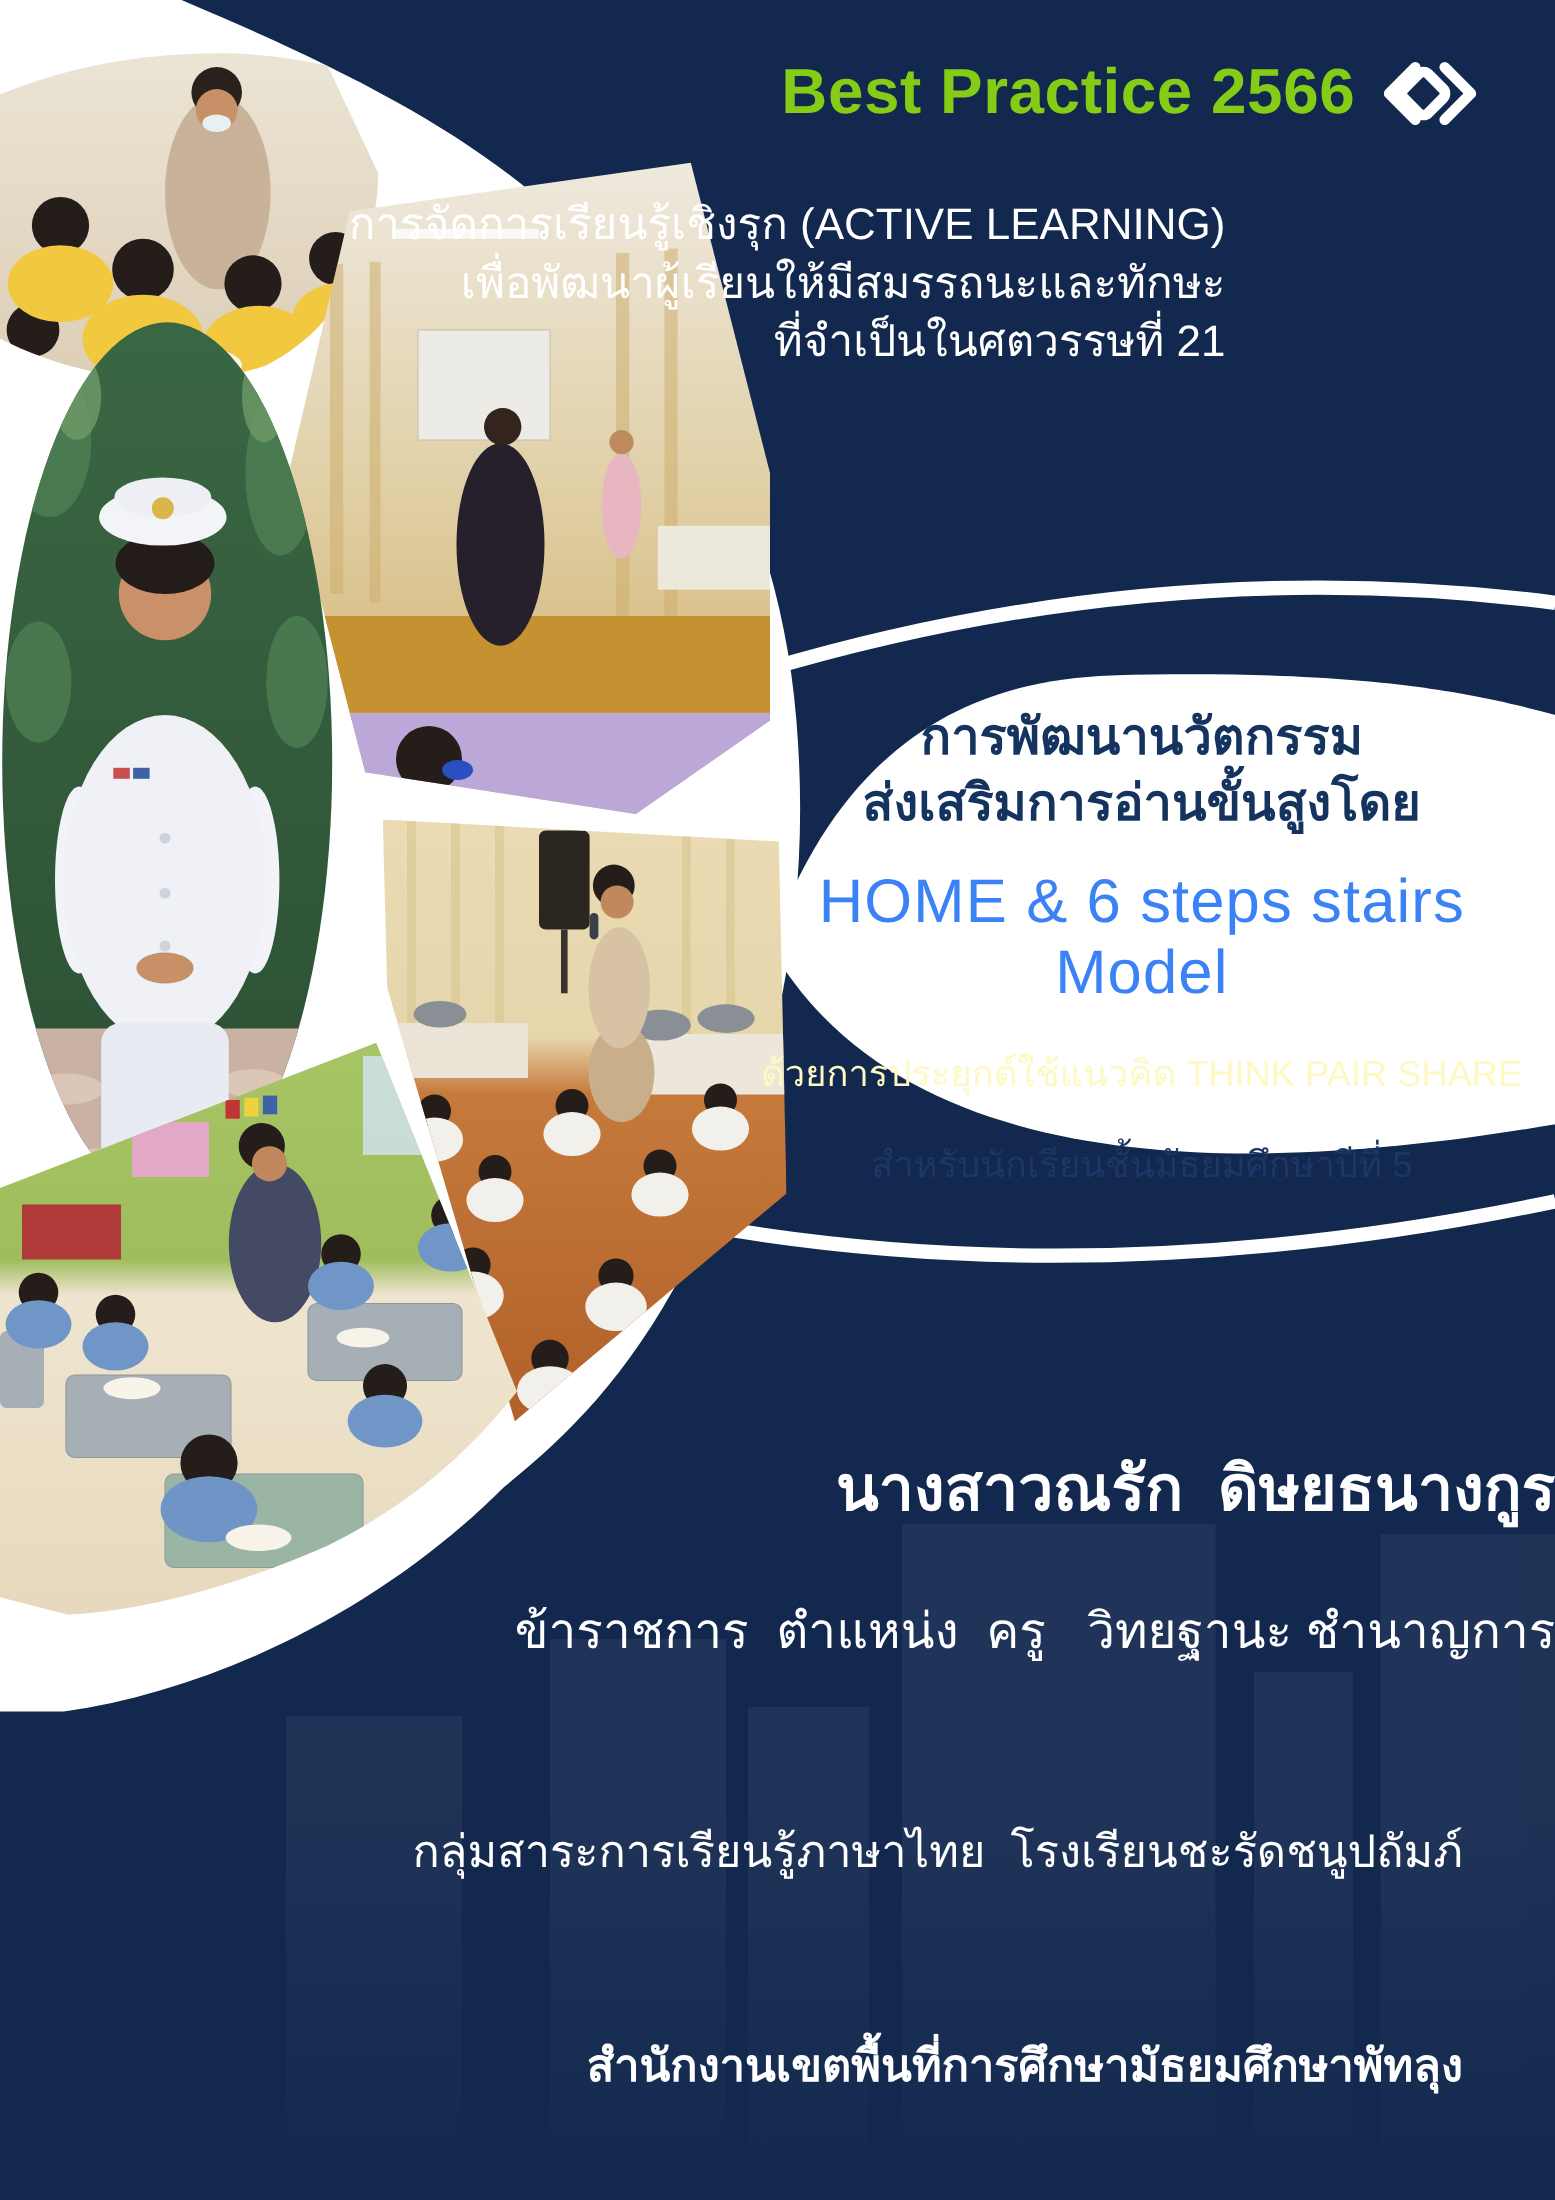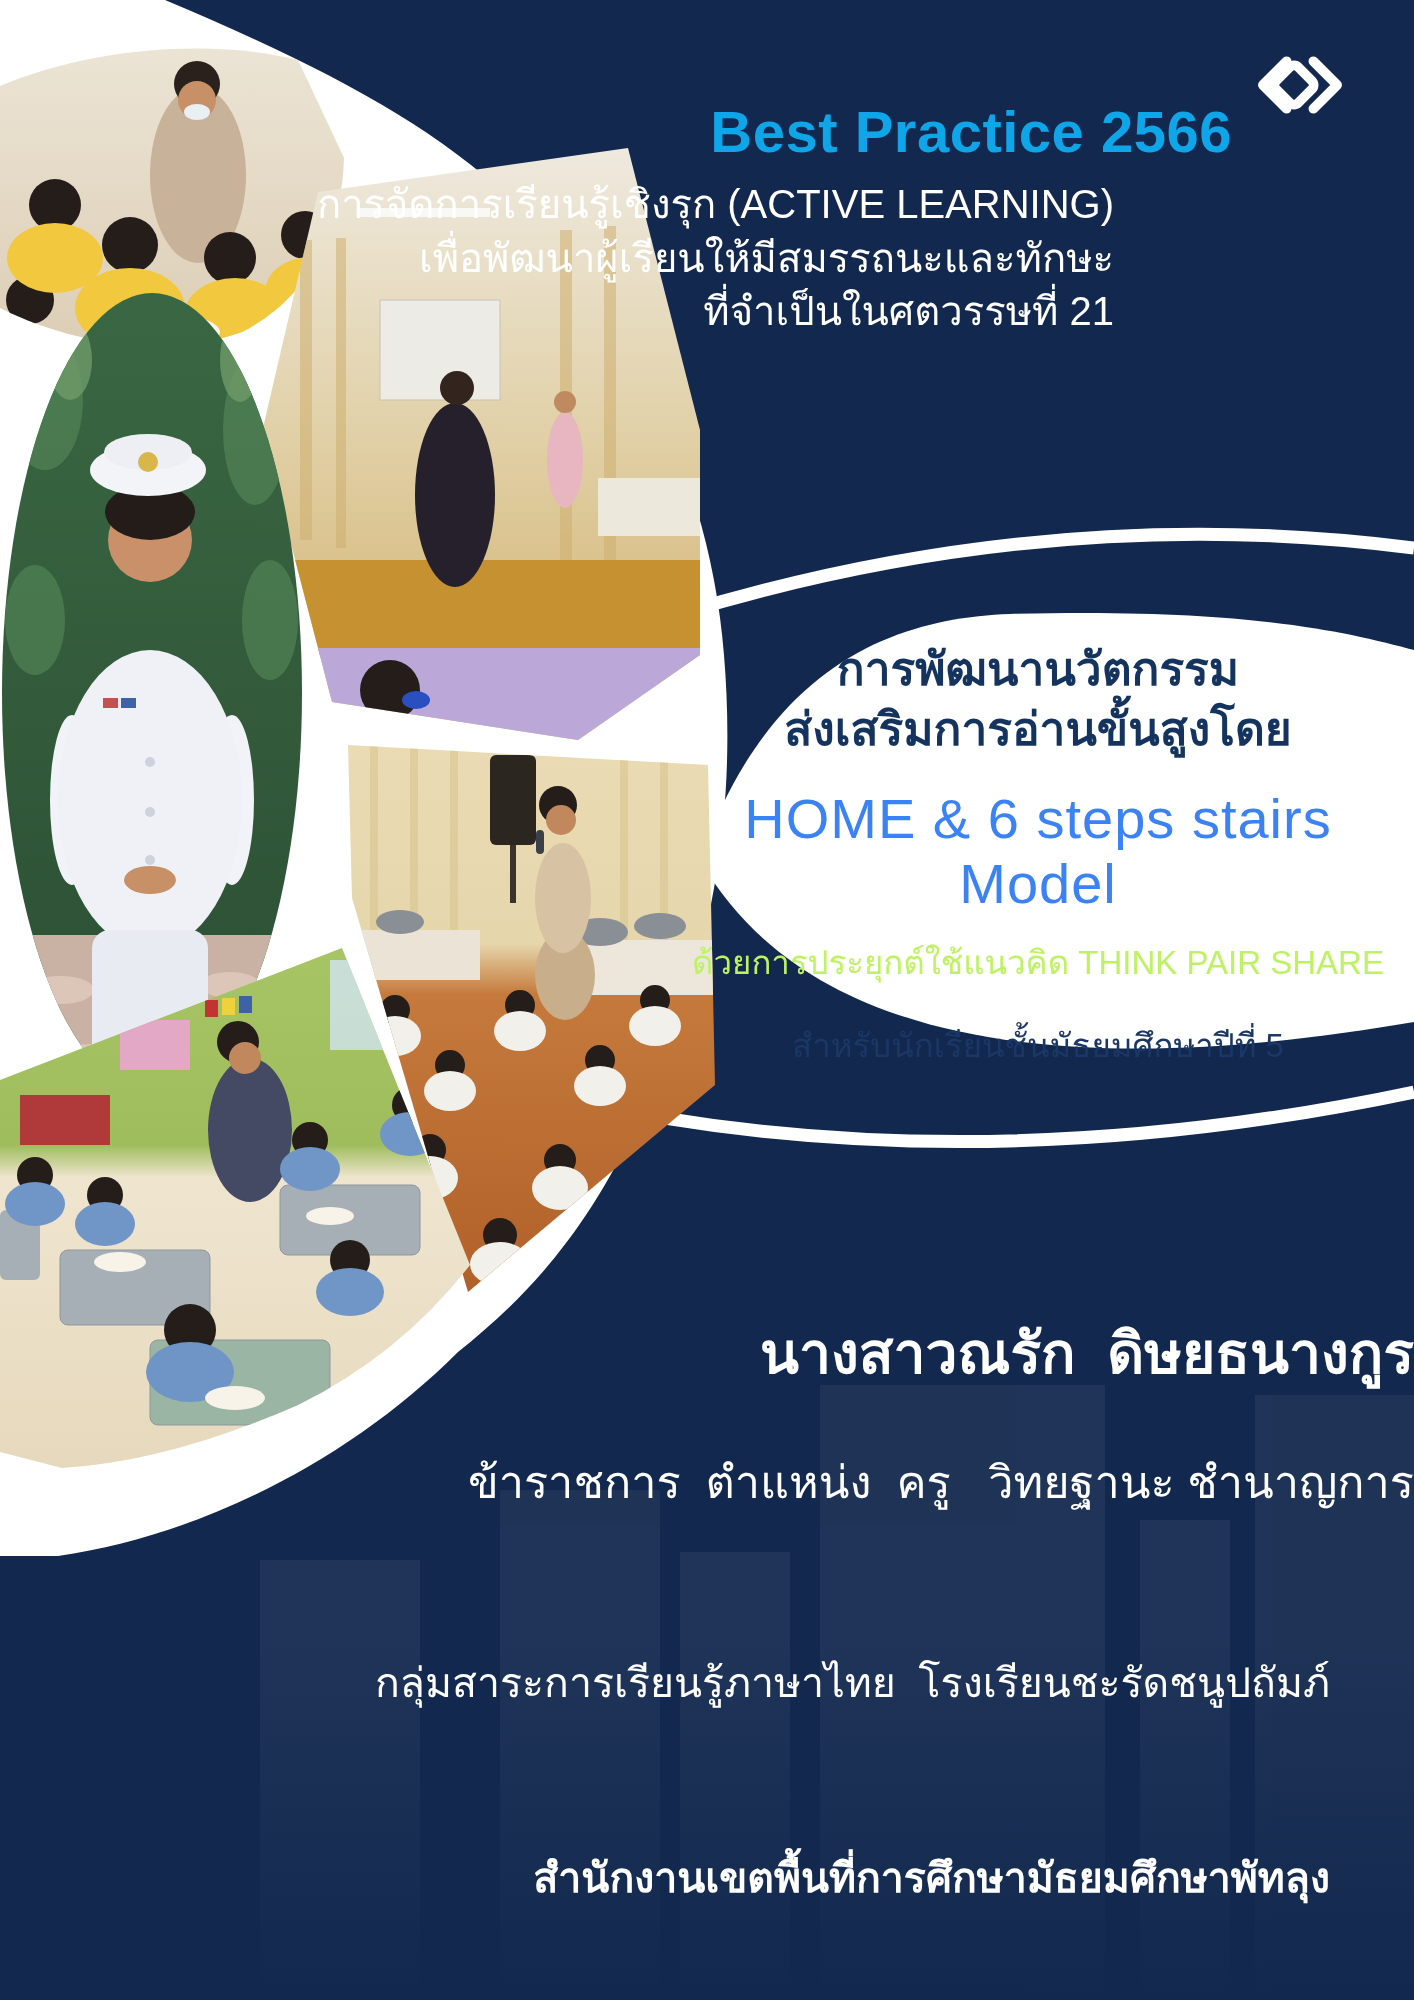--- a/index.html
+++ b/index.html
@@ -4,34 +4,34 @@
 <style>
   html,body{margin:0;padding:0;background:#0d1f3c;}
   .poster{
     position:relative;width:1414px;height:2000px;overflow:hidden;
     background:#12284E;font-family:"Liberation Sans",sans-serif;
     -webkit-font-smoothing:antialiased;
   }
   .bg-svg{position:absolute;left:0;top:0;width:1414px;height:2000px;}
   .abs{position:absolute;}
   .title{
-    top:50px;right:182px;font-size:58px;font-weight:700;color:#0ea5e9;
-    letter-spacing:0.5px;white-space:nowrap;margin-top:48px;
+    top:50px;right:182px;font-size:58px;font-weight:700;color:#84cc16;
+    letter-spacing:0.5px;white-space:nowrap;
   }
   .logo{top:50px;right:62px;width:104px;height:70px;}
   .subtitle{
     top:178px;right:300px;text-align:right;color:#fff;
     font-size:40px;font-weight:500;line-height:1.34;white-space:nowrap;
   }
   .lens-text{
     left:676px;top:640px;width:724px;text-align:center;color:#14335F;
   }
   .lens-text .ht{font-size:46px;font-weight:700;line-height:1.3;}
   .lens-text .model{font-size:56px;font-weight:400;color:#3b82f6;margin-top:26px;letter-spacing:1px;}
-  .lens-text .approach{font-size:33px;font-weight:500;color:#bef264;margin-top:20px;}
+  .lens-text .approach{font-size:33px;font-weight:500;color:#fef9c3;margin-top:33px;}
   .lens-text .target{font-size:33px;font-weight:500;color:#1A3766;margin-top:30px;}
   .author-name{
     left:360px;top:1308px;width:1054px;text-align:right;color:#fff;
     font-size:57px;font-weight:700;white-space:pre-wrap;
   }
   .author-position{
     left:300px;top:1446px;width:1114px;text-align:right;color:#fff;
     font-size:45px;font-weight:400;white-space:pre-wrap;
   }
   .affiliation{

